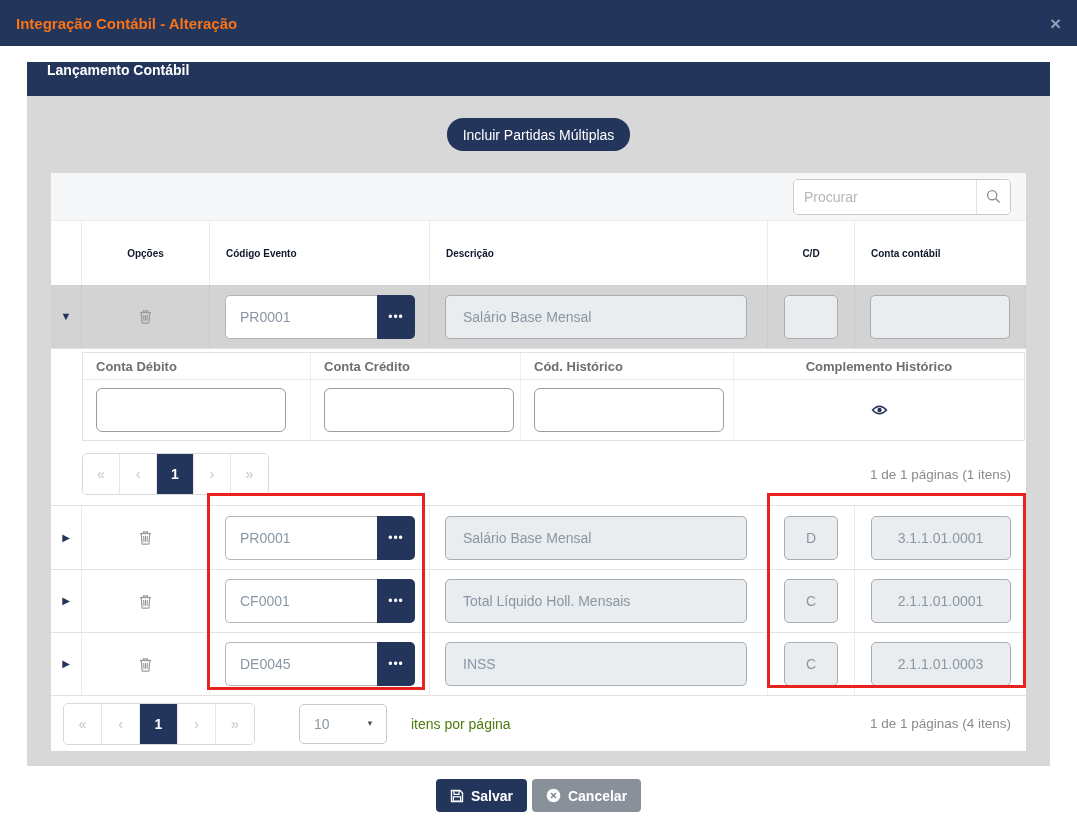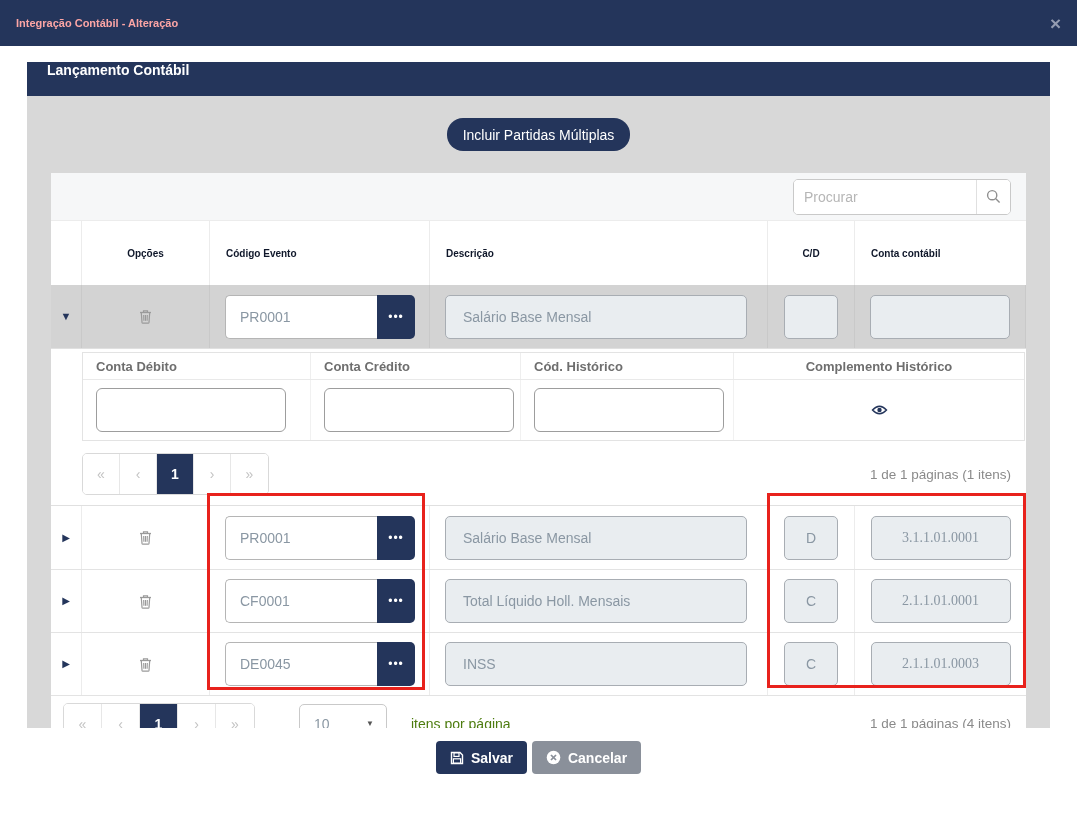--- a/index.html
+++ b/index.html
@@ -3,21 +3,21 @@
 <meta charset="utf-8">
 <style>
   * { margin:0; padding:0; box-sizing:border-box; }
   html,body { background:#ffffff; }
   body { font-family:"Liberation Sans", sans-serif; }
   .page { position:relative; width:1077px; height:835px; background:#fff; overflow:hidden; }
 
   
   .modal-header { position:absolute; left:0; top:0; width:1077px; height:46px; background:#24355b;
     display:flex; align-items:center; padding:0 16px; }
-  .modal-title { color:#fca5a5; font-size:11px; font-weight:bold; }
+  .modal-title { color:#f97316; font-size:15px; font-weight:bold; }
   .modal-close { margin-left:auto; color:#949cb1; font-size:19px; font-weight:bold; cursor:pointer; line-height:1; }
 
   
   .modal-body { position:absolute; left:27px; top:62px; width:1023px; height:704px; background:#d8d8d8; }
   .panel-header { height:34px; background:#24355b; display:flex; align-items:flex-start; padding:0 20px; }
   .panel-title { color:#fff; font-size:14px; font-weight:bold; }
 
   .include-wrap { display:flex; justify-content:center; margin-top:22px; }
   .btn-include { background:#24355b; color:#fff; font-size:14px; border:none; border-radius:16px;
     padding:8px 16px; height:33px; cursor:pointer; font-family:inherit; }
@@ -54,21 +54,21 @@
   .code-group { display:flex; margin-left:15px; height:44px; }
   .code-input { width:152px; height:44px; border:1px solid #b5b5b5; border-right:none;
     border-radius:5px 0 0 5px; padding:0 14px; font-size:14px; color:#8a97a3; outline:none; font-family:inherit; background:#fff; }
   .more-btn { width:38px; height:44px; background:#24355b; border:none; border-radius:0 5px 5px 0;
     color:#fff; font-size:12px; letter-spacing:1px; cursor:pointer; font-family:inherit; }
 
   .ro-box { height:44px; background:#e9edf0; border:1px solid #a8adb3; border-radius:5px;
     font-size:14px; color:#8a97a3; display:flex; align-items:center; }
   .desc-box { width:302px; margin-left:15px; padding-left:17px; }
   .cd-box { width:54px; justify-content:center; }
-  .acct-box { width:140px; justify-content:center;font-family:Liberation Serif, serif; }
+  .acct-box { width:140px; justify-content:center; }
 
   
   .detail-area { background:#fff; border-top:1px solid #e0e0e0; border-bottom:1px solid #e0e0e0; padding:3px 11px 10px 31px; }
   .detail-table { width:943px; border:1px solid #e3e3e3; }
   .detail-head { display:grid; grid-template-columns:228px 210px 213px 290px; height:27px; border-bottom:1px solid #e9e9e9; }
   .detail-head .dcell { display:flex; align-items:center; padding-left:13px; font-size:13px; font-weight:bold;
     color:#6e6e6e; border-right:1px solid #eeeeee; }
   .detail-head .dcell:last-child { border-right:none; justify-content:center; padding-left:0; }
   .detail-inputs { display:grid; grid-template-columns:228px 210px 213px 290px; height:60px; }
   .detail-inputs .dcell { display:flex; align-items:center; padding-left:13px; border-right:1px solid #f1f1f1; }
@@ -92,21 +92,21 @@
   .page-size-value { font-size:14px; color:#8a97a3; }
   .caret { font-size:8px; color:#555; }
   .items-label { margin-left:24px; font-size:14px; color:#4d7c0f; }
 
   
   .hl { position:absolute; border:3px solid #e8221c; background:transparent; pointer-events:none; z-index:5; }
   .hl-code { left:207px; top:493px; width:218px; height:197px; }
   .hl-acct { left:767px; top:493px; width:259px; height:195px; }
 
   
-  .footer { position:absolute; left:0; top:728px; width:1077px; height:69px; background:#fff;
+  .footer { position:absolute; left:0; top:766px; width:1077px; height:69px; background:#fff;
     display:flex; align-items:flex-start; justify-content:center; padding-top:13px; gap:5px; }
   .btn { display:inline-flex; align-items:center; gap:7px; height:33px; border:none; border-radius:4px;
     padding:0 14px; font-size:14px; font-weight:bold; color:#fff; cursor:pointer; font-family:inherit; }
   .btn-save { background:#24355b; }
   .btn-cancel { background:#8a909a; }
 
   svg { display:block; }
 </style>
 </head>
 <body>

